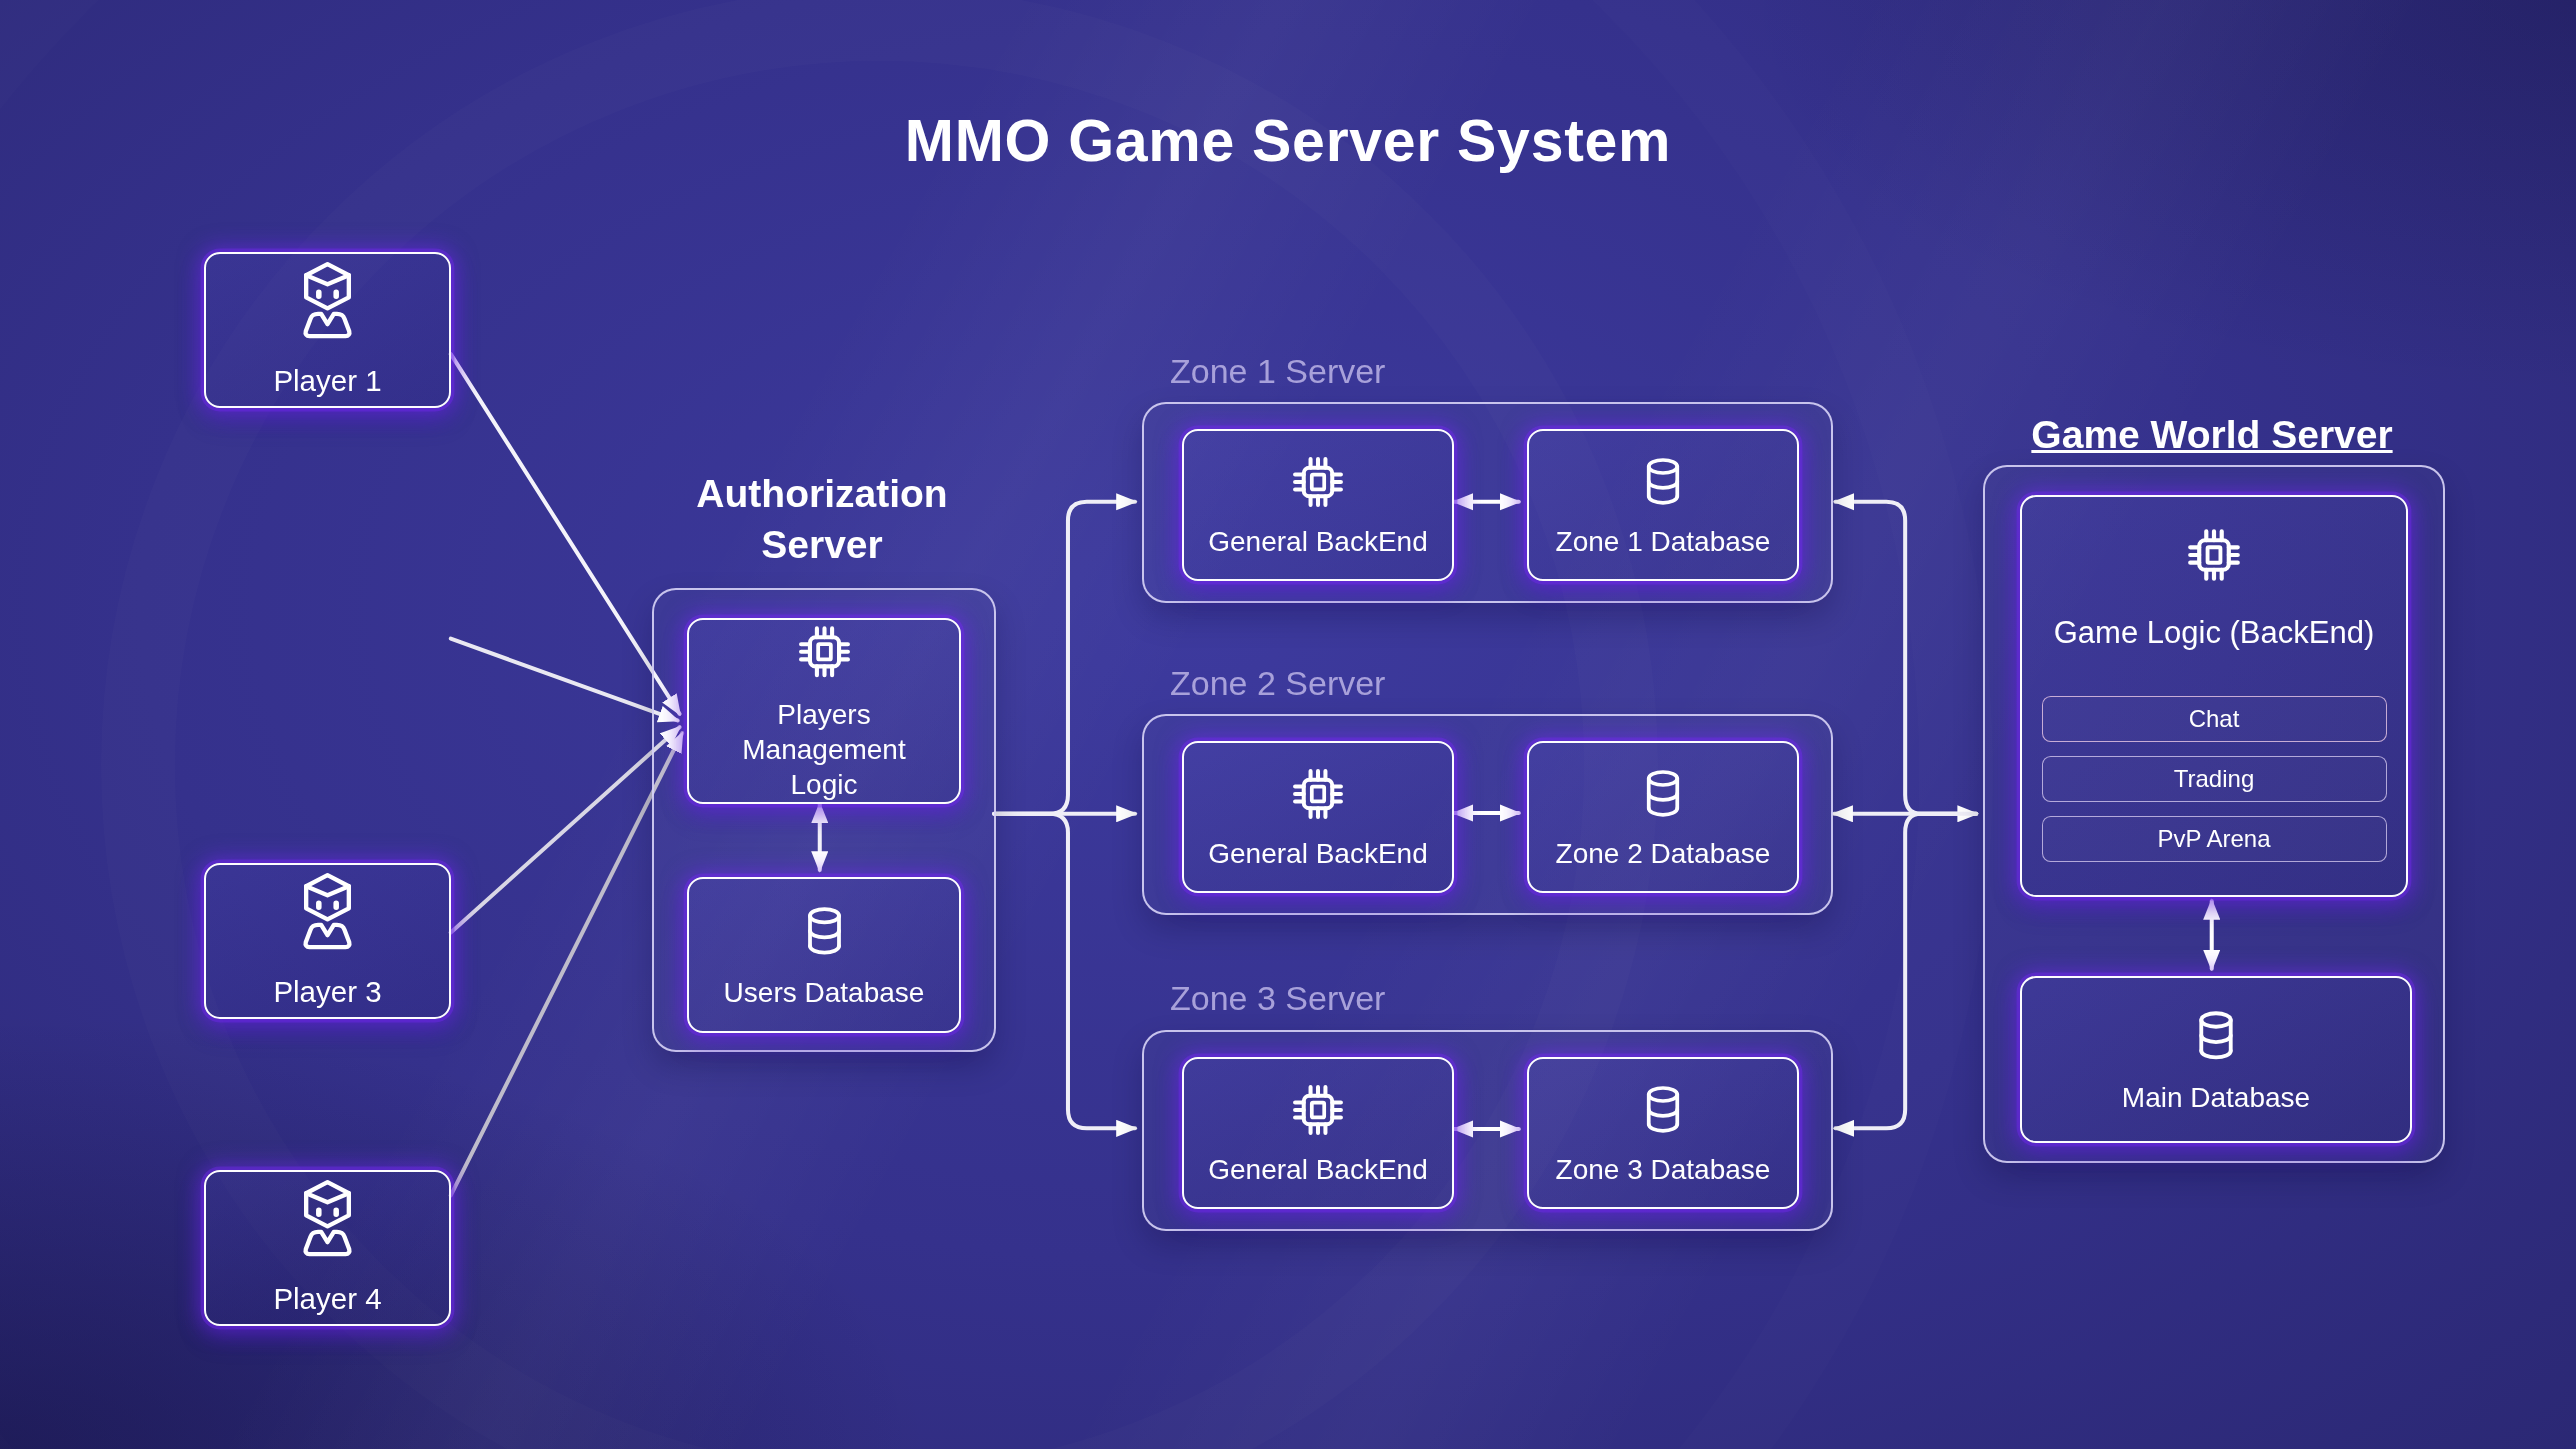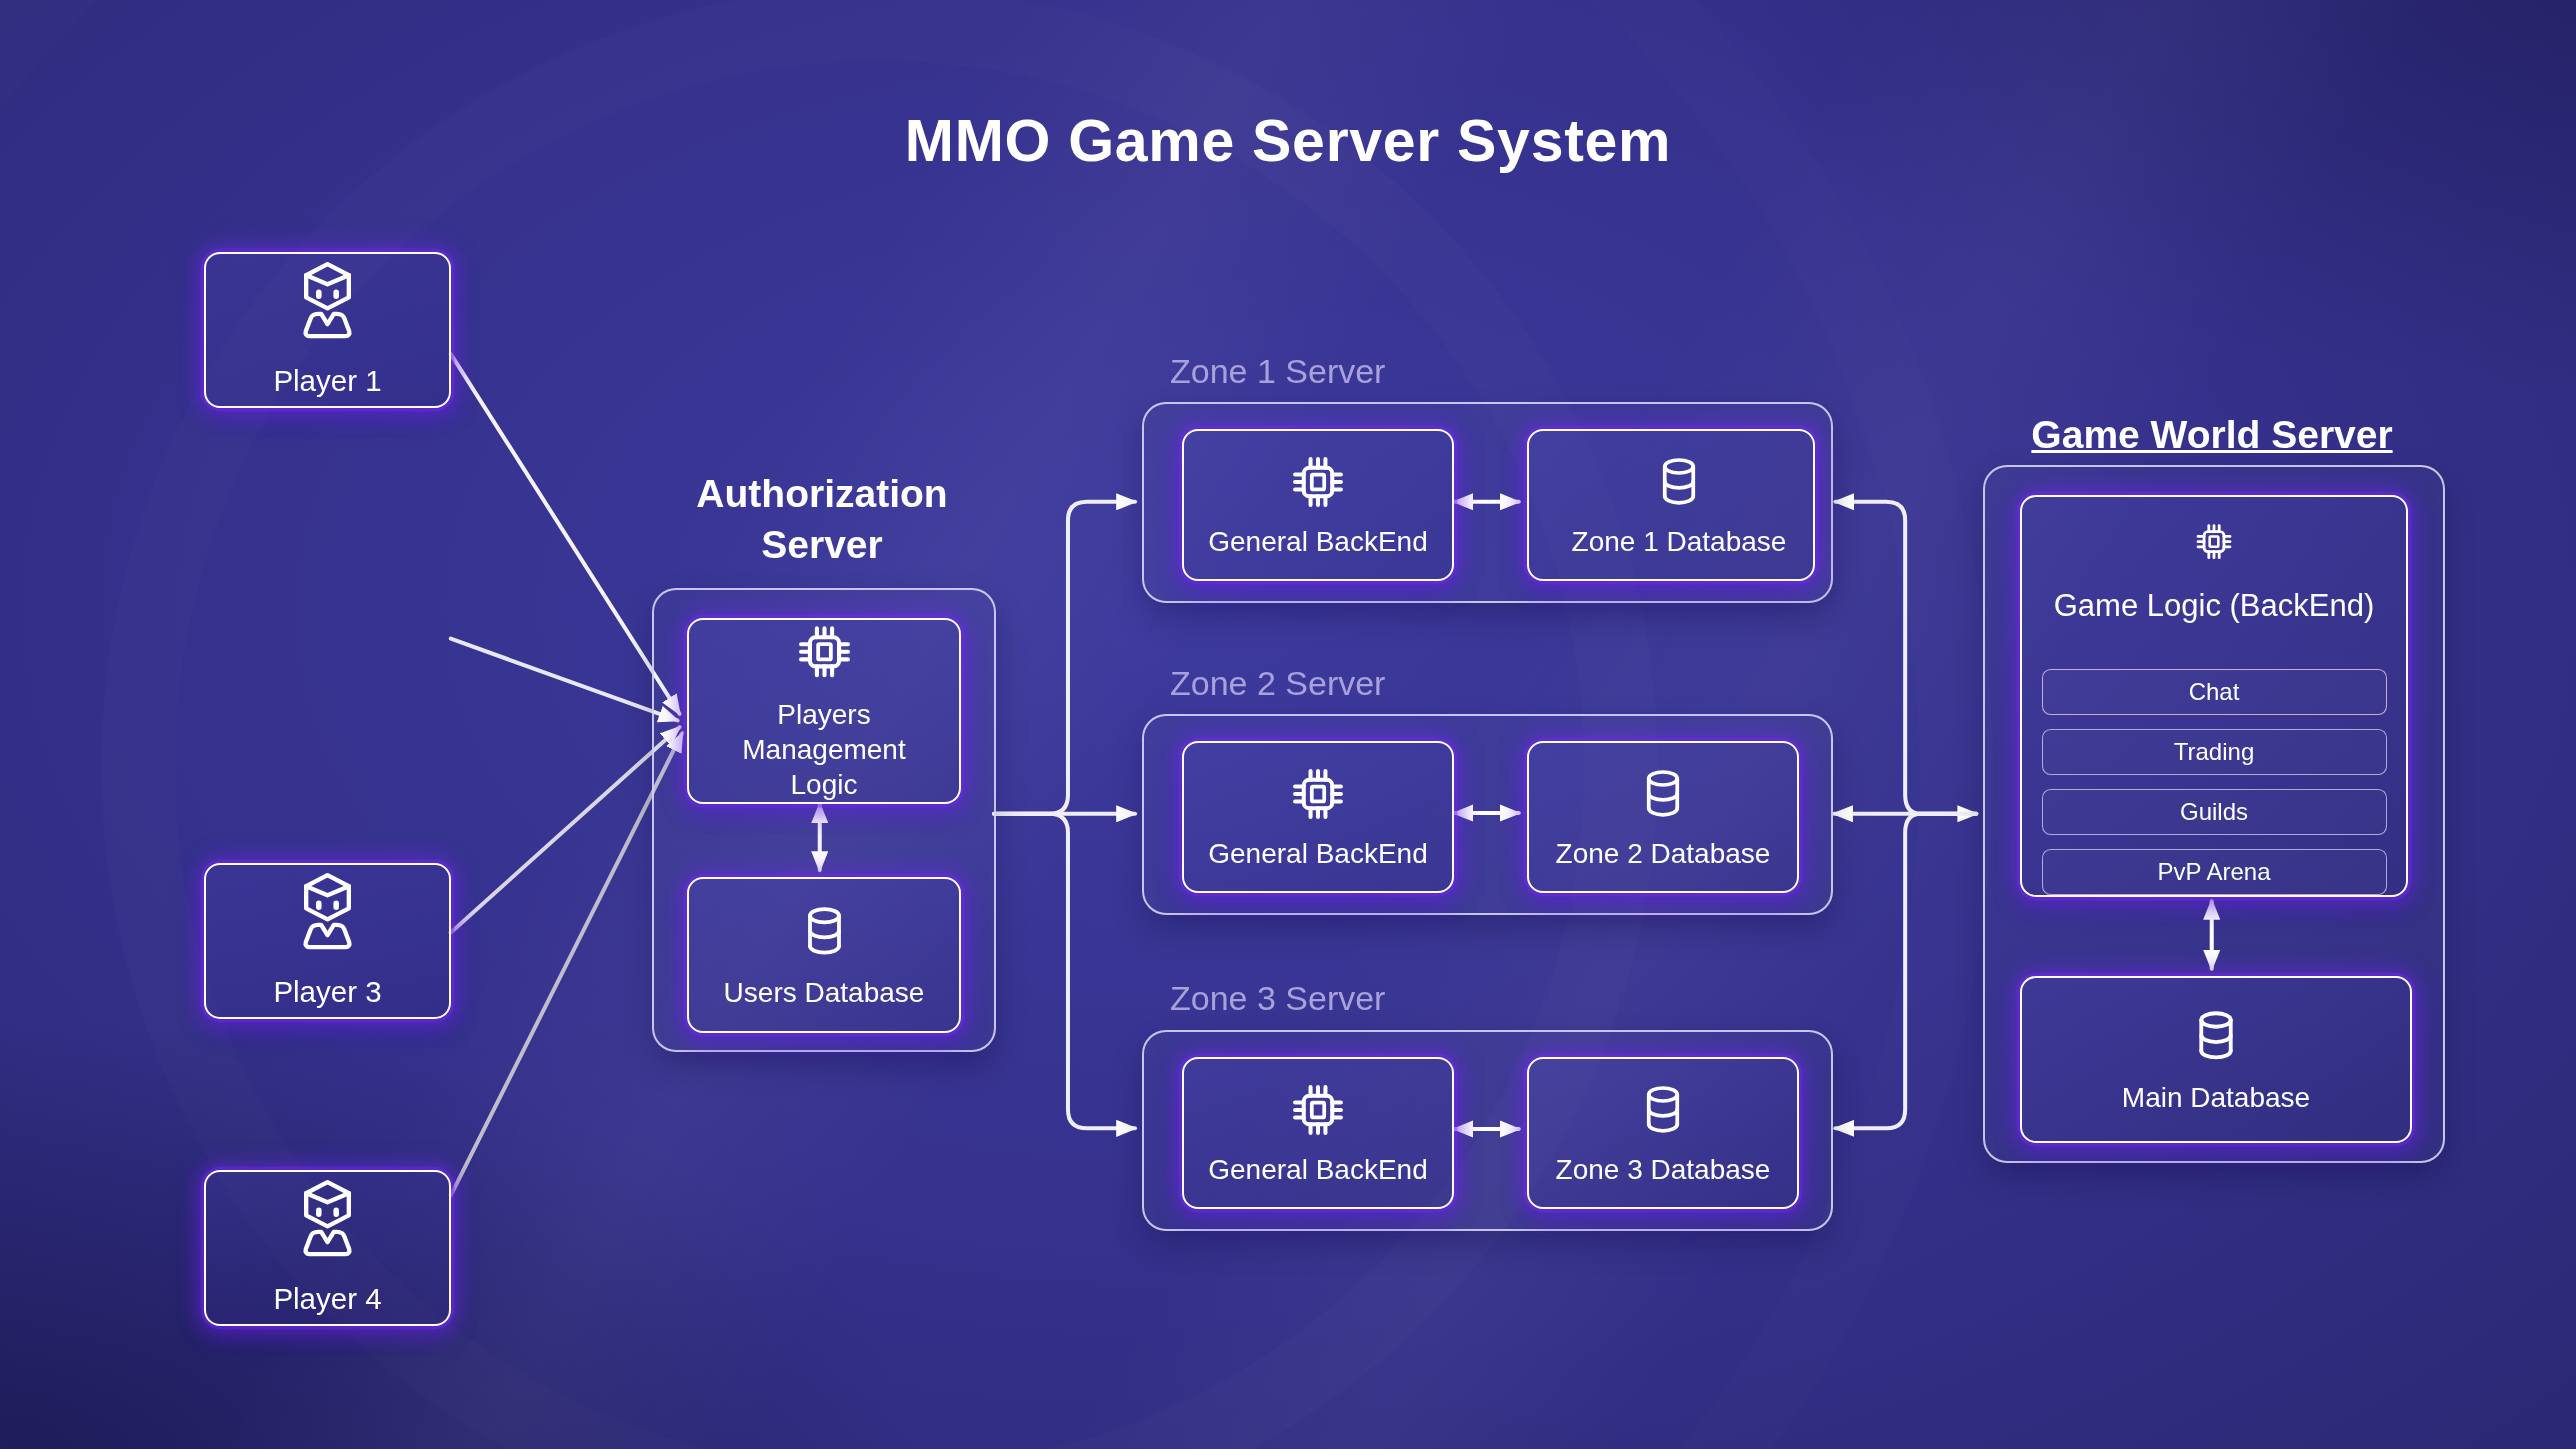--- a/index.html
+++ b/index.html
@@ -151,21 +151,21 @@
   </div>
 
   <div class="zone-title" style="left:1170px;top:352px;">Zone 1 Server</div>
   <div class="container" style="left:1142px;top:402px;width:687px;height:197px;">
     <div class="node" style="left:38px;top:25px;width:268px;height:148px;gap:10.7px;">
       <svg class="icon" width="62" height="62" viewBox="0 0 92 92">
           <use href="#icon-cpu"></use>
         </svg>
       <div class="label">General BackEnd</div>
     </div>
-    <div class="node" style="left:383px;top:25px;width:268px;height:148px;gap:10.7px;padding-left:16px;">
+    <div class="node" style="left:383px;top:25px;width:268px;height:148px;gap:10.7px;">
       <svg class="icon" width="62" height="62" viewBox="0 0 92 92">
           <use href="#icon-database"></use>
         </svg>
       <div class="label">Zone 1 Database</div>
     </div>
   </div>
 
   <div class="zone-title" style="left:1170px;top:664px;">Zone 2 Server</div>
   <div class="container" style="left:1142px;top:714px;width:687px;height:197px;">
     <div class="node" style="left:38px;top:25px;width:268px;height:148px;gap:10.7px;">
@@ -201,21 +201,20 @@
   <div class="section-title" style="left:1983px;top:409px;width:458px;text-decoration:underline;">Game World Server</div>
   <div class="container" style="left:1983px;top:465px;width:458px;height:694px;">
     <div class="node" style="left:35px;top:28px;width:388px;height:402px;gap:24px;justify-content:flex-start;padding-top:23px;box-sizing:border-box;">
       <svg class="icon" width="70" height="70" viewBox="0 0 104 95.5">
           <use href="#icon-cpu"></use>
         </svg>
       <div class="label" style="font-size:31px;">Game Logic (BackEnd)</div>
       <div class="modules">
         <div class="module-pill">Chat</div>
         <div class="module-pill">Trading</div>
-        <div class="module-pill">Guilds</div>
         <div class="module-pill">PvP Arena</div>
       </div>
     </div>
     <div class="node" style="left:35px;top:509px;width:388px;height:163px;gap:12px;">
       <svg class="icon" width="64" height="64" viewBox="0 0 96 96">
           <use href="#icon-database"></use>
         </svg>
       <div class="label">Main Database</div>
     </div>
   </div>

